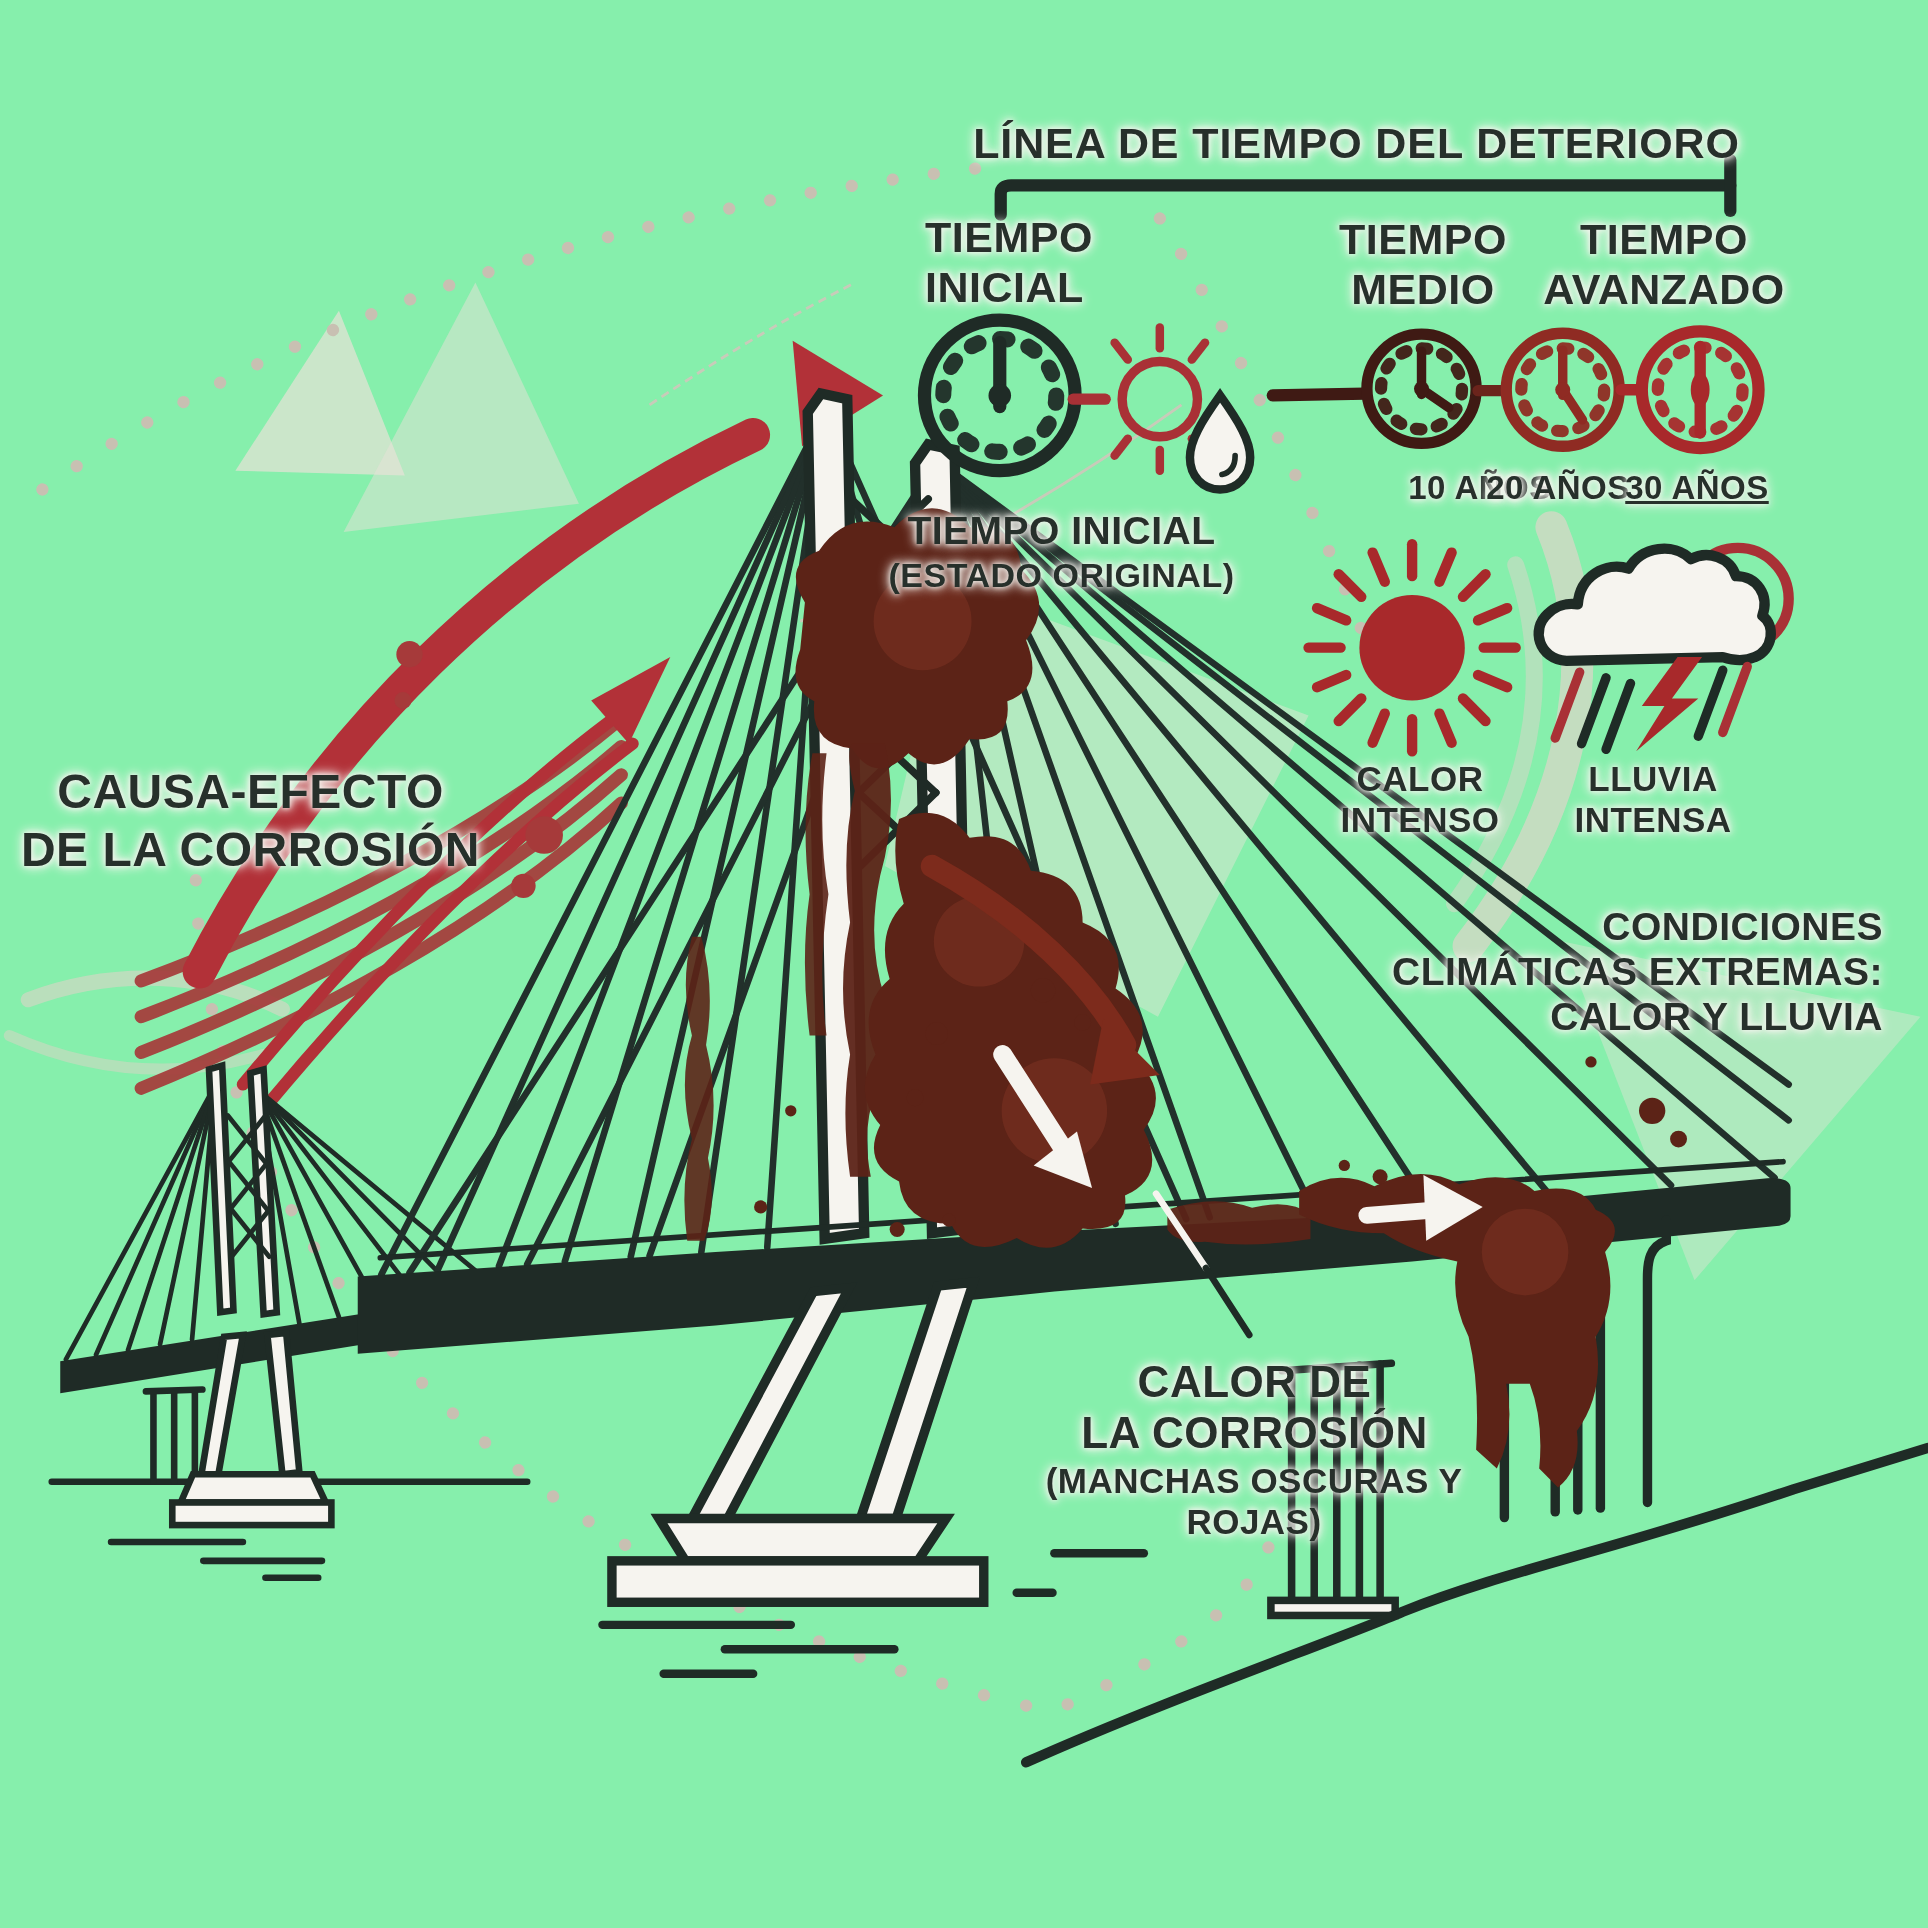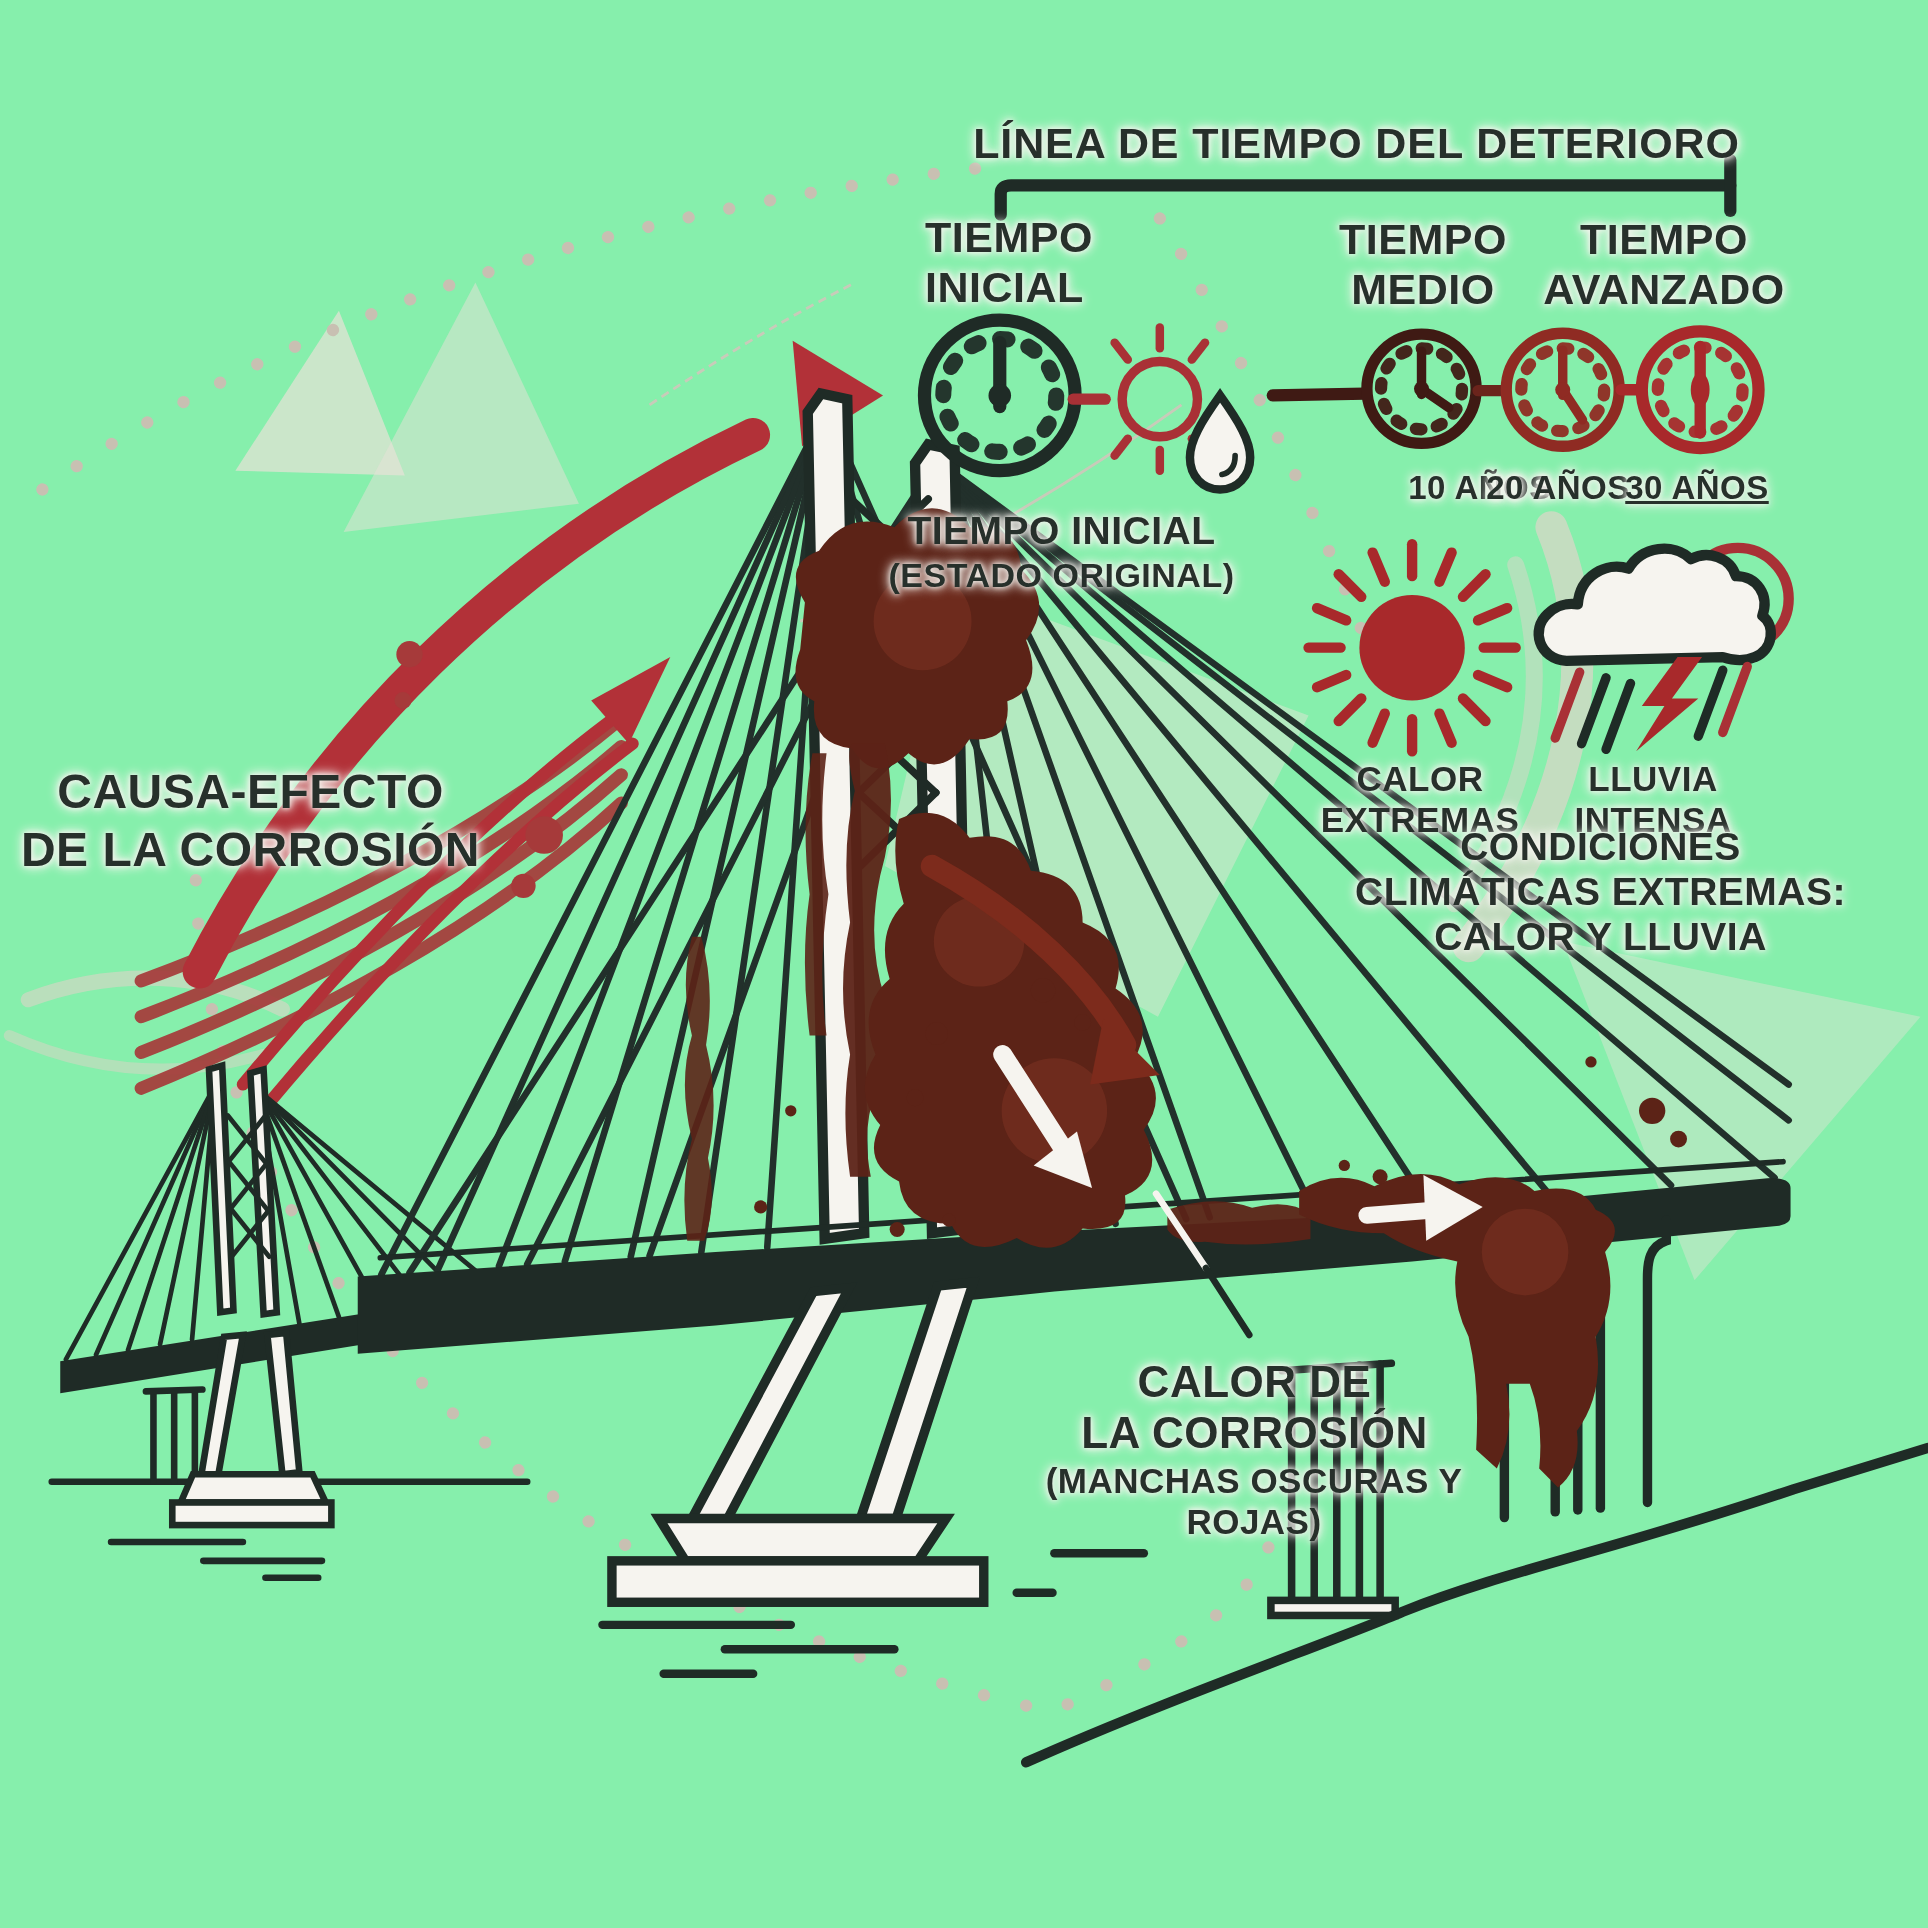--- a/index.html
+++ b/index.html
@@ -368,25 +368,25 @@
 AVANZADO</div>
 
 <div class="lbl years" style="left:1386px;top:469px;width:188px;">10 AÑOS</div>
 <div class="lbl years" style="left:1464px;top:469px;width:188px;">20 AÑOS</div>
 <div class="lbl years" style="left:1603px;top:469px;width:188px;text-decoration:underline;">30 AÑOS</div>
 
 <div class="lbl cap1" style="left:864px;top:508px;width:395px;">TIEMPO INICIAL</div>
 <div class="lbl cap2" style="left:864px;top:556px;width:395px;">(ESTADO ORIGINAL)</div>
 
 <div class="lbl wx" style="left:1279px;top:759px;width:282px;">CALOR
-EXTREMAS</div>
+INTENSO</div>
 <div class="lbl wx" style="left:1512px;top:759px;width:282px;">LLUVIA
 INTENSA</div>
 
-<div class="lbl cond" style="left:1318px;top:824px;width:565px;">CONDICIONES
+<div class="lbl cond" style="left:1318px;top:904px;width:565px;text-align:right;">CONDICIONES
 CLIMÁTICAS EXTREMAS:
 CALOR Y LLUVIA</div>
 
 <div class="lbl cause" style="left:15px;top:763px;width:471px;">CAUSA-EFECTO
 DE LA CORROSIÓN</div>
 
 <div class="lbl adv1" style="left:1019px;top:1356px;width:471px;">CALOR DE
 LA CORROSIÓN</div>
 <div class="lbl adv2" style="left:981px;top:1461px;width:546px;">(MANCHAS OSCURAS Y ROJAS)</div>
 

